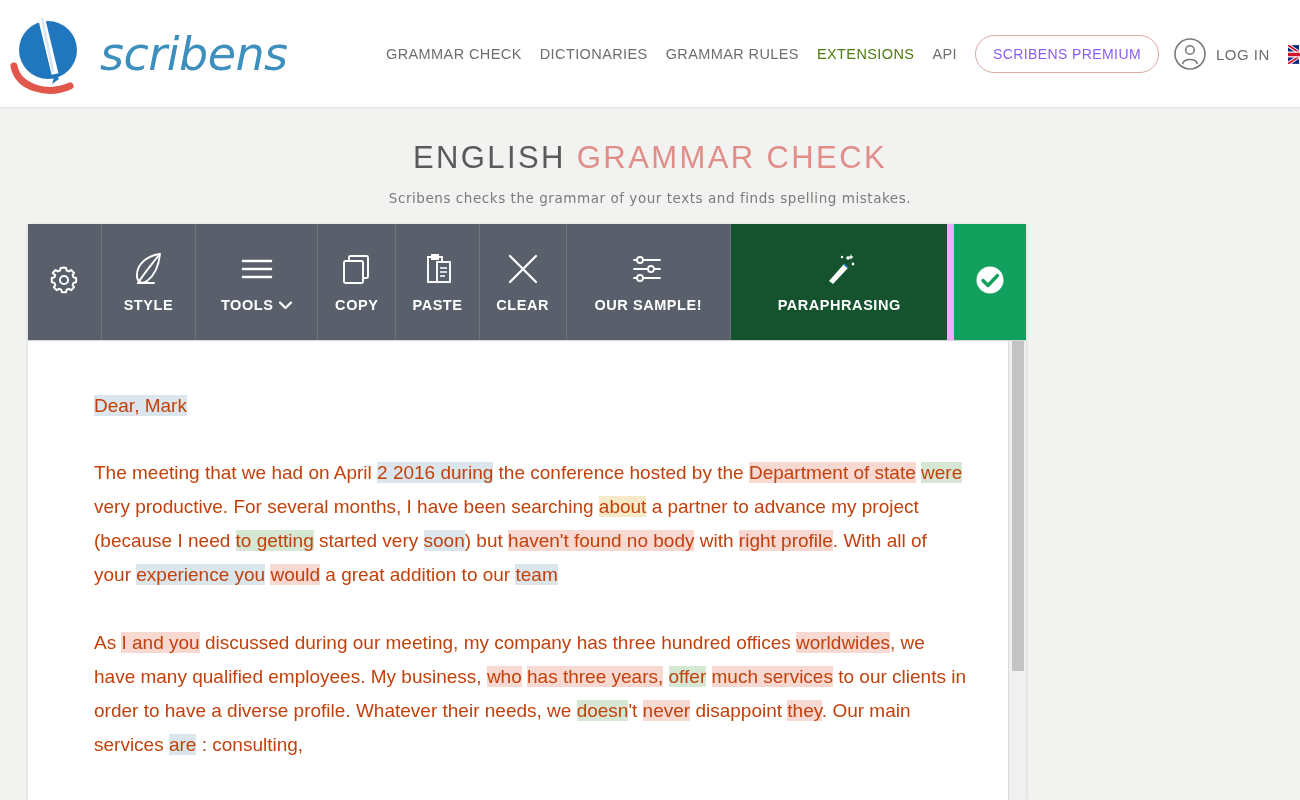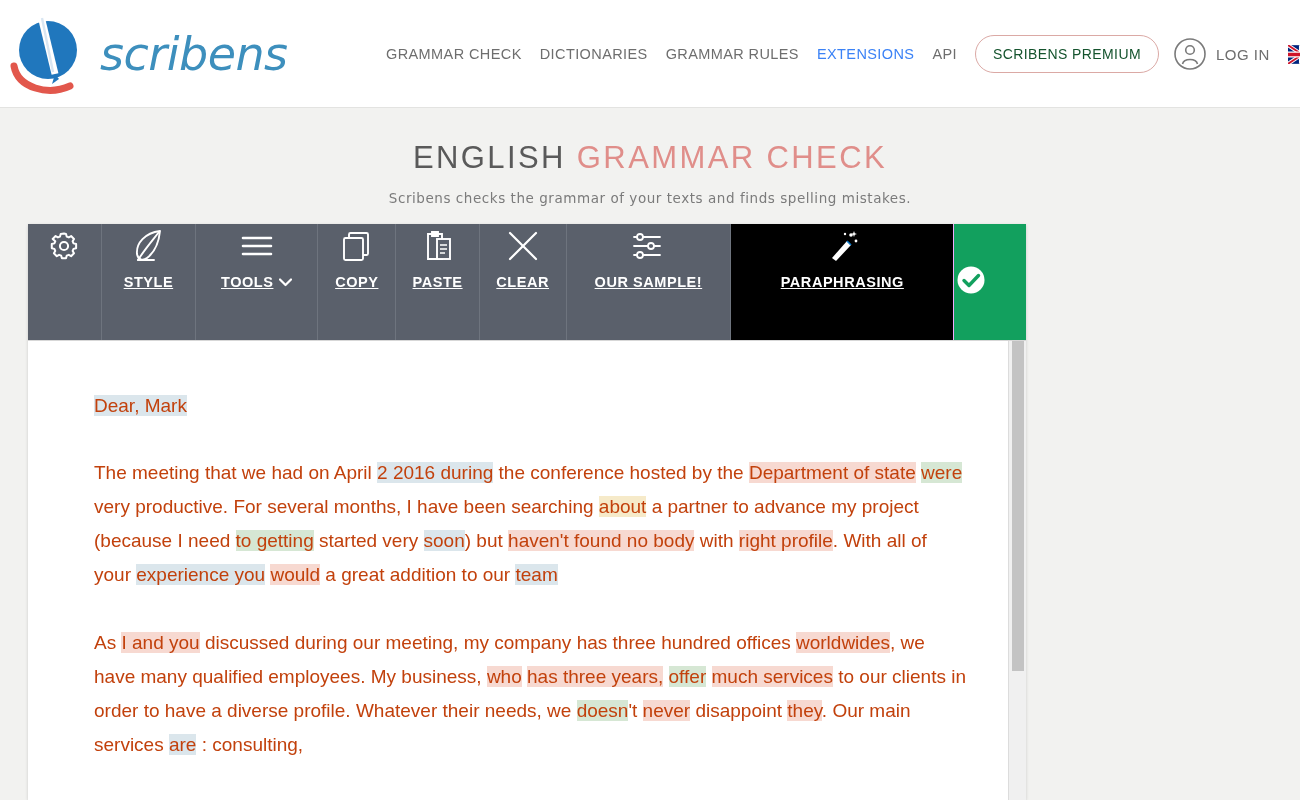--- a/index.html
+++ b/index.html
@@ -61,26 +61,26 @@
   }
   .nav-item {
     font-size: 14.5px;
     letter-spacing: 0.4px;
     color: #6e6e6e;
     text-decoration: none;
     margin-right: 18px;
     white-space: nowrap;
     font-family: "Liberation Sans", sans-serif;
   }
-  .nav-item.accent { color: #3b82f6; }
+  .nav-item.accent { color: #4d7c0f; }
 
   .premium-pill {
     border: 1.5px solid #dba9a5;
     border-radius: 22px;
-    color: #14532d;
+    color: #8b5cf6;
     font-size: 14px;
     letter-spacing: 0.4px;
     padding: 10px 17px;
     white-space: nowrap;
     margin-right: 14px;
     background: #fff;
   }
 
   .avatar-icon { width: 34px; height: 34px; margin-right: 9px; flex: 0 0 34px; }
   .login-label {
@@ -131,25 +131,25 @@
     width: 998px;
     background: #5a606b;
     border-bottom: 1px solid #d7d7d7;
   }
   .tb-btn {
     background: #5a606b;
     border-right: 1px solid #6e747e;
     display: flex;
     flex-direction: column;
     align-items: center;
+    justify-content: center;
     color: #ffffff;
     cursor: pointer;
     position: relative;
     padding-bottom: 4px;
-    text-decoration: underline;
   }
   .tb-btn .tb-ico {
     height: 44px;
     display: flex;
     align-items: center;
     justify-content: center;
   }
   .tb-btn .tb-lbl {
     font-size: 14.5px;
     font-weight: bold;
@@ -160,21 +160,21 @@
     align-items: center;
     gap: 6px;
   }
   .tb-gear   { width: 76px; }
   .tb-style  { width: 98px; }
   .tb-tools  { width: 126px; }
   .tb-copy   { width: 81px; }
   .tb-paste  { width: 86px; }
   .tb-clear  { width: 90px; }
   .tb-sample { width: 170px; }
-  .tb-para   { width: 231px; background: #000000; border-right: 1px solid #f0abfc; }
+  .tb-para   { width: 231px; background: #14532d; border-right: 7px solid #f0abfc; }
   .tb-check  { width: 74px; background: #12a05e; border-right: none;
                flex-direction: row; }
   .tb-check .tb-ico { height: auto; }
 
   
   .editor-body {
     position: relative;
     height: 459px;
     width: 998px;
     background: #fff;

